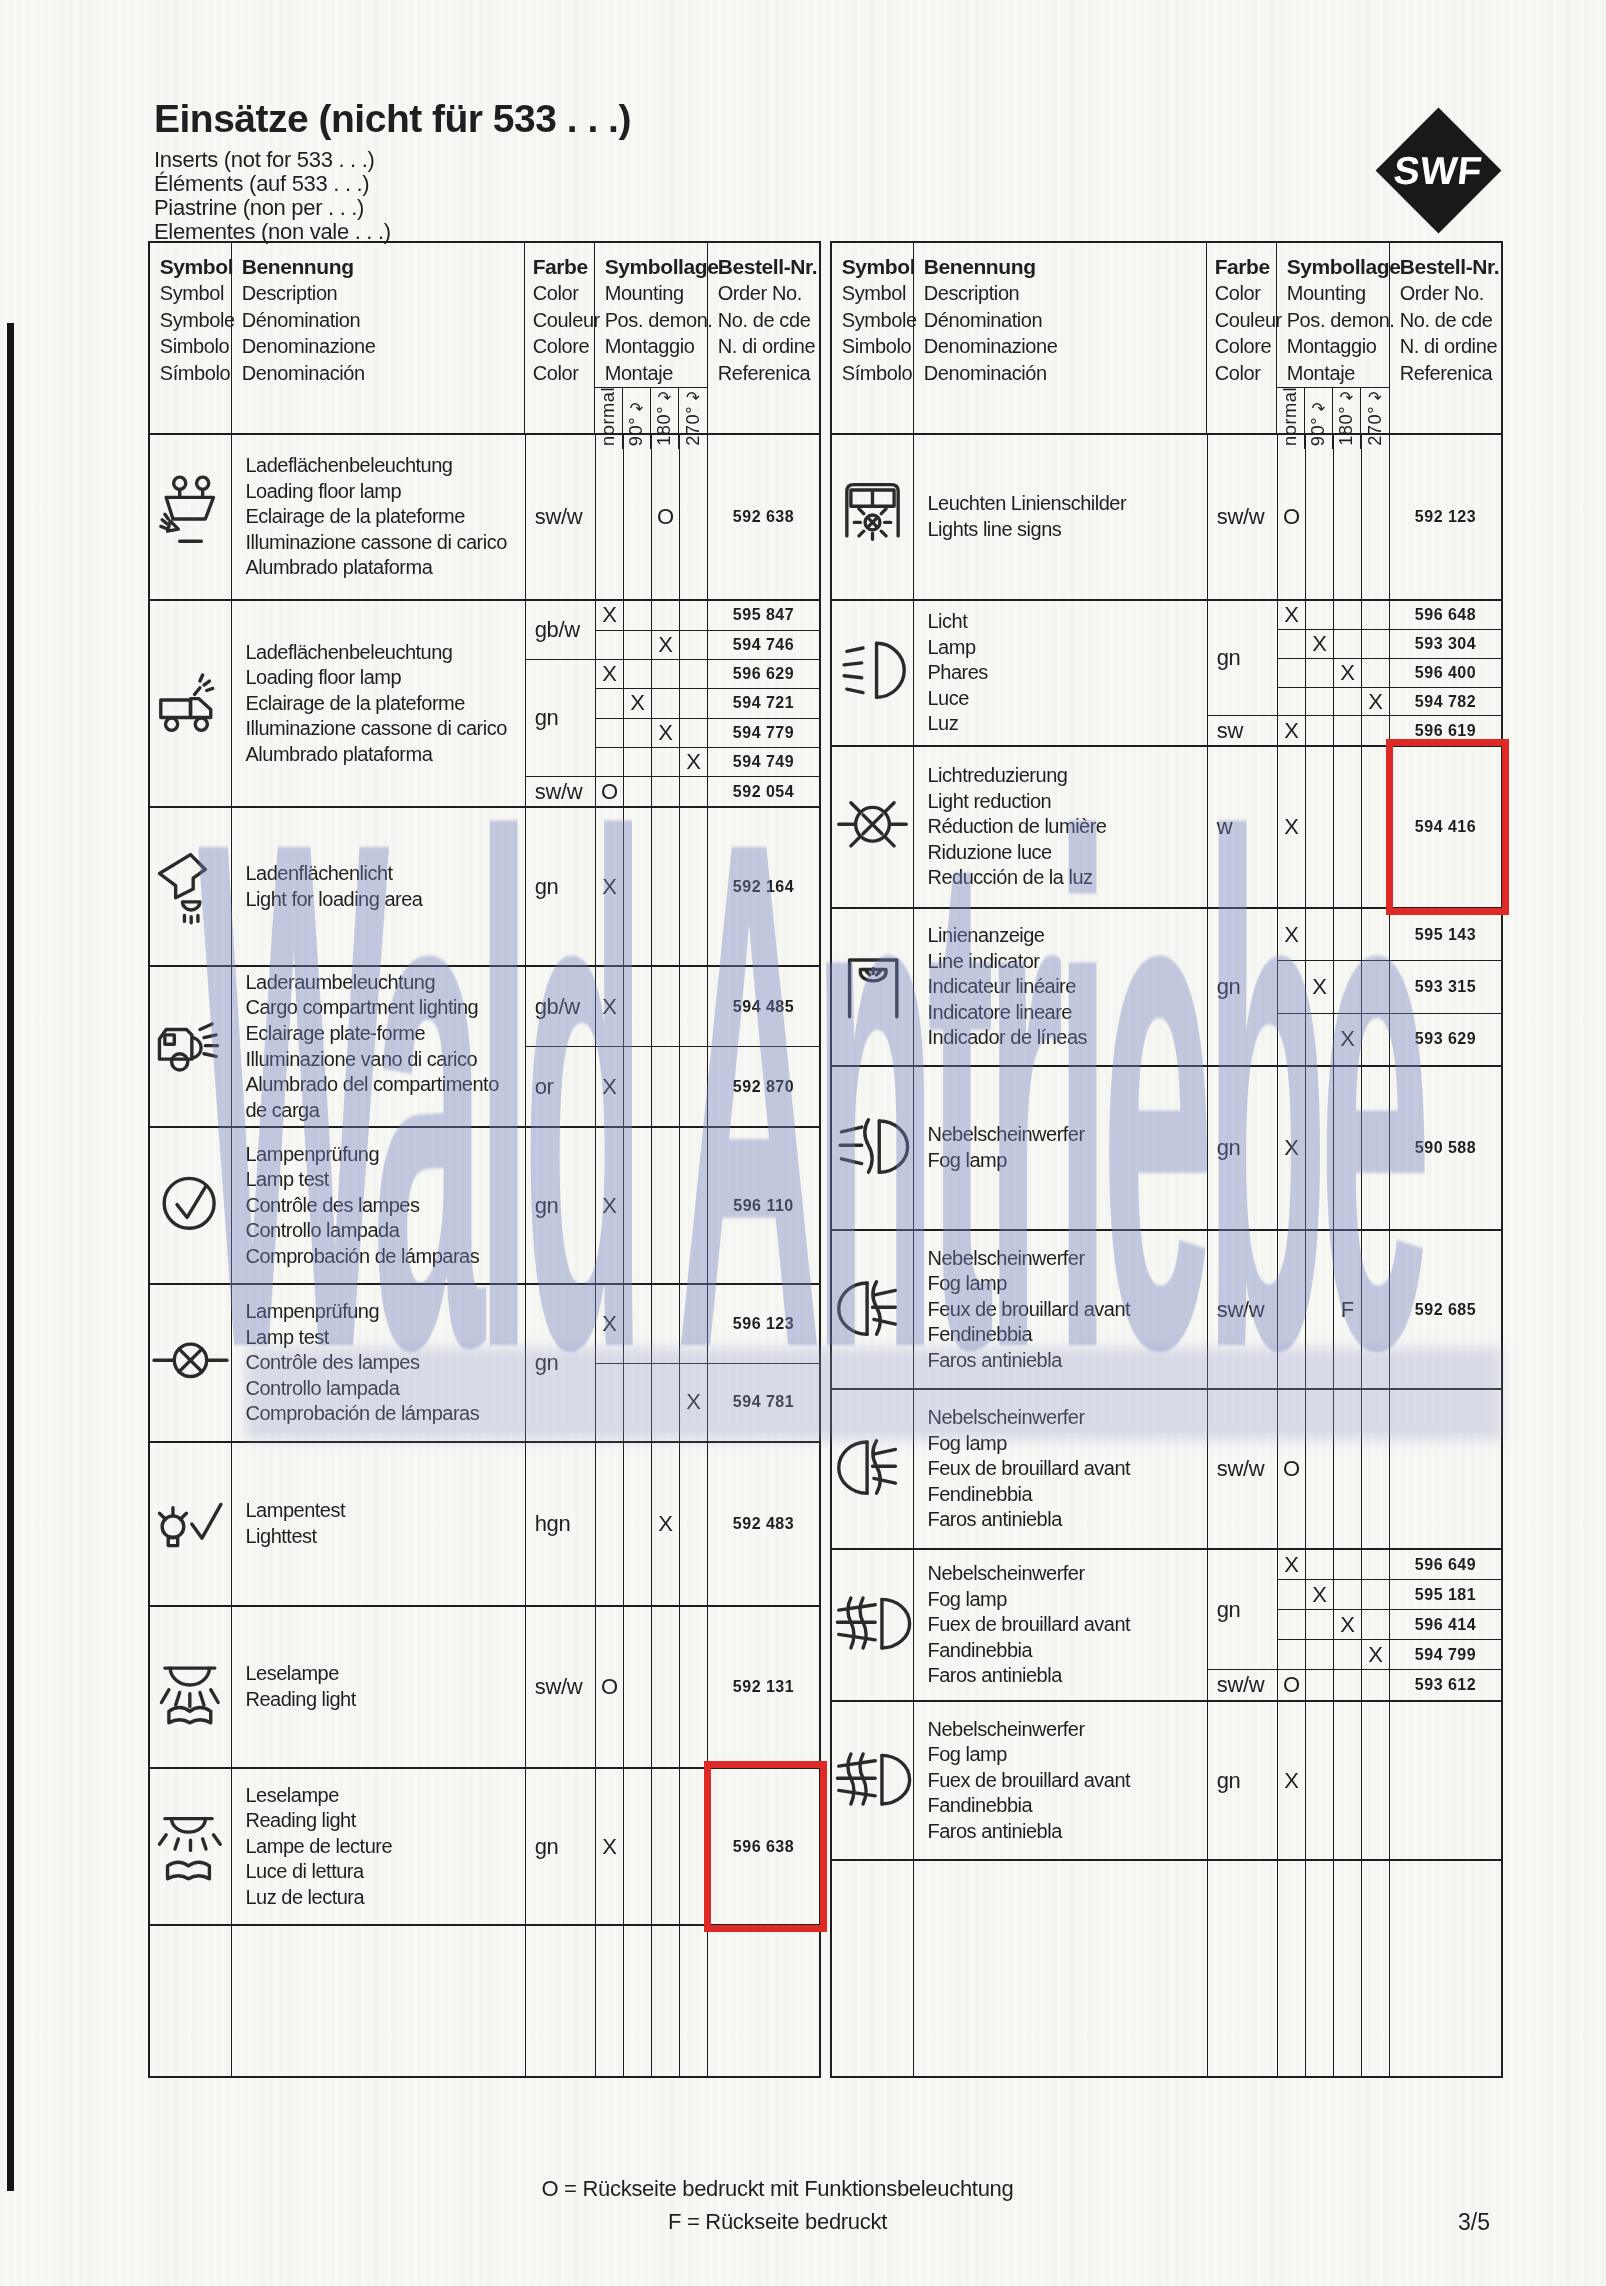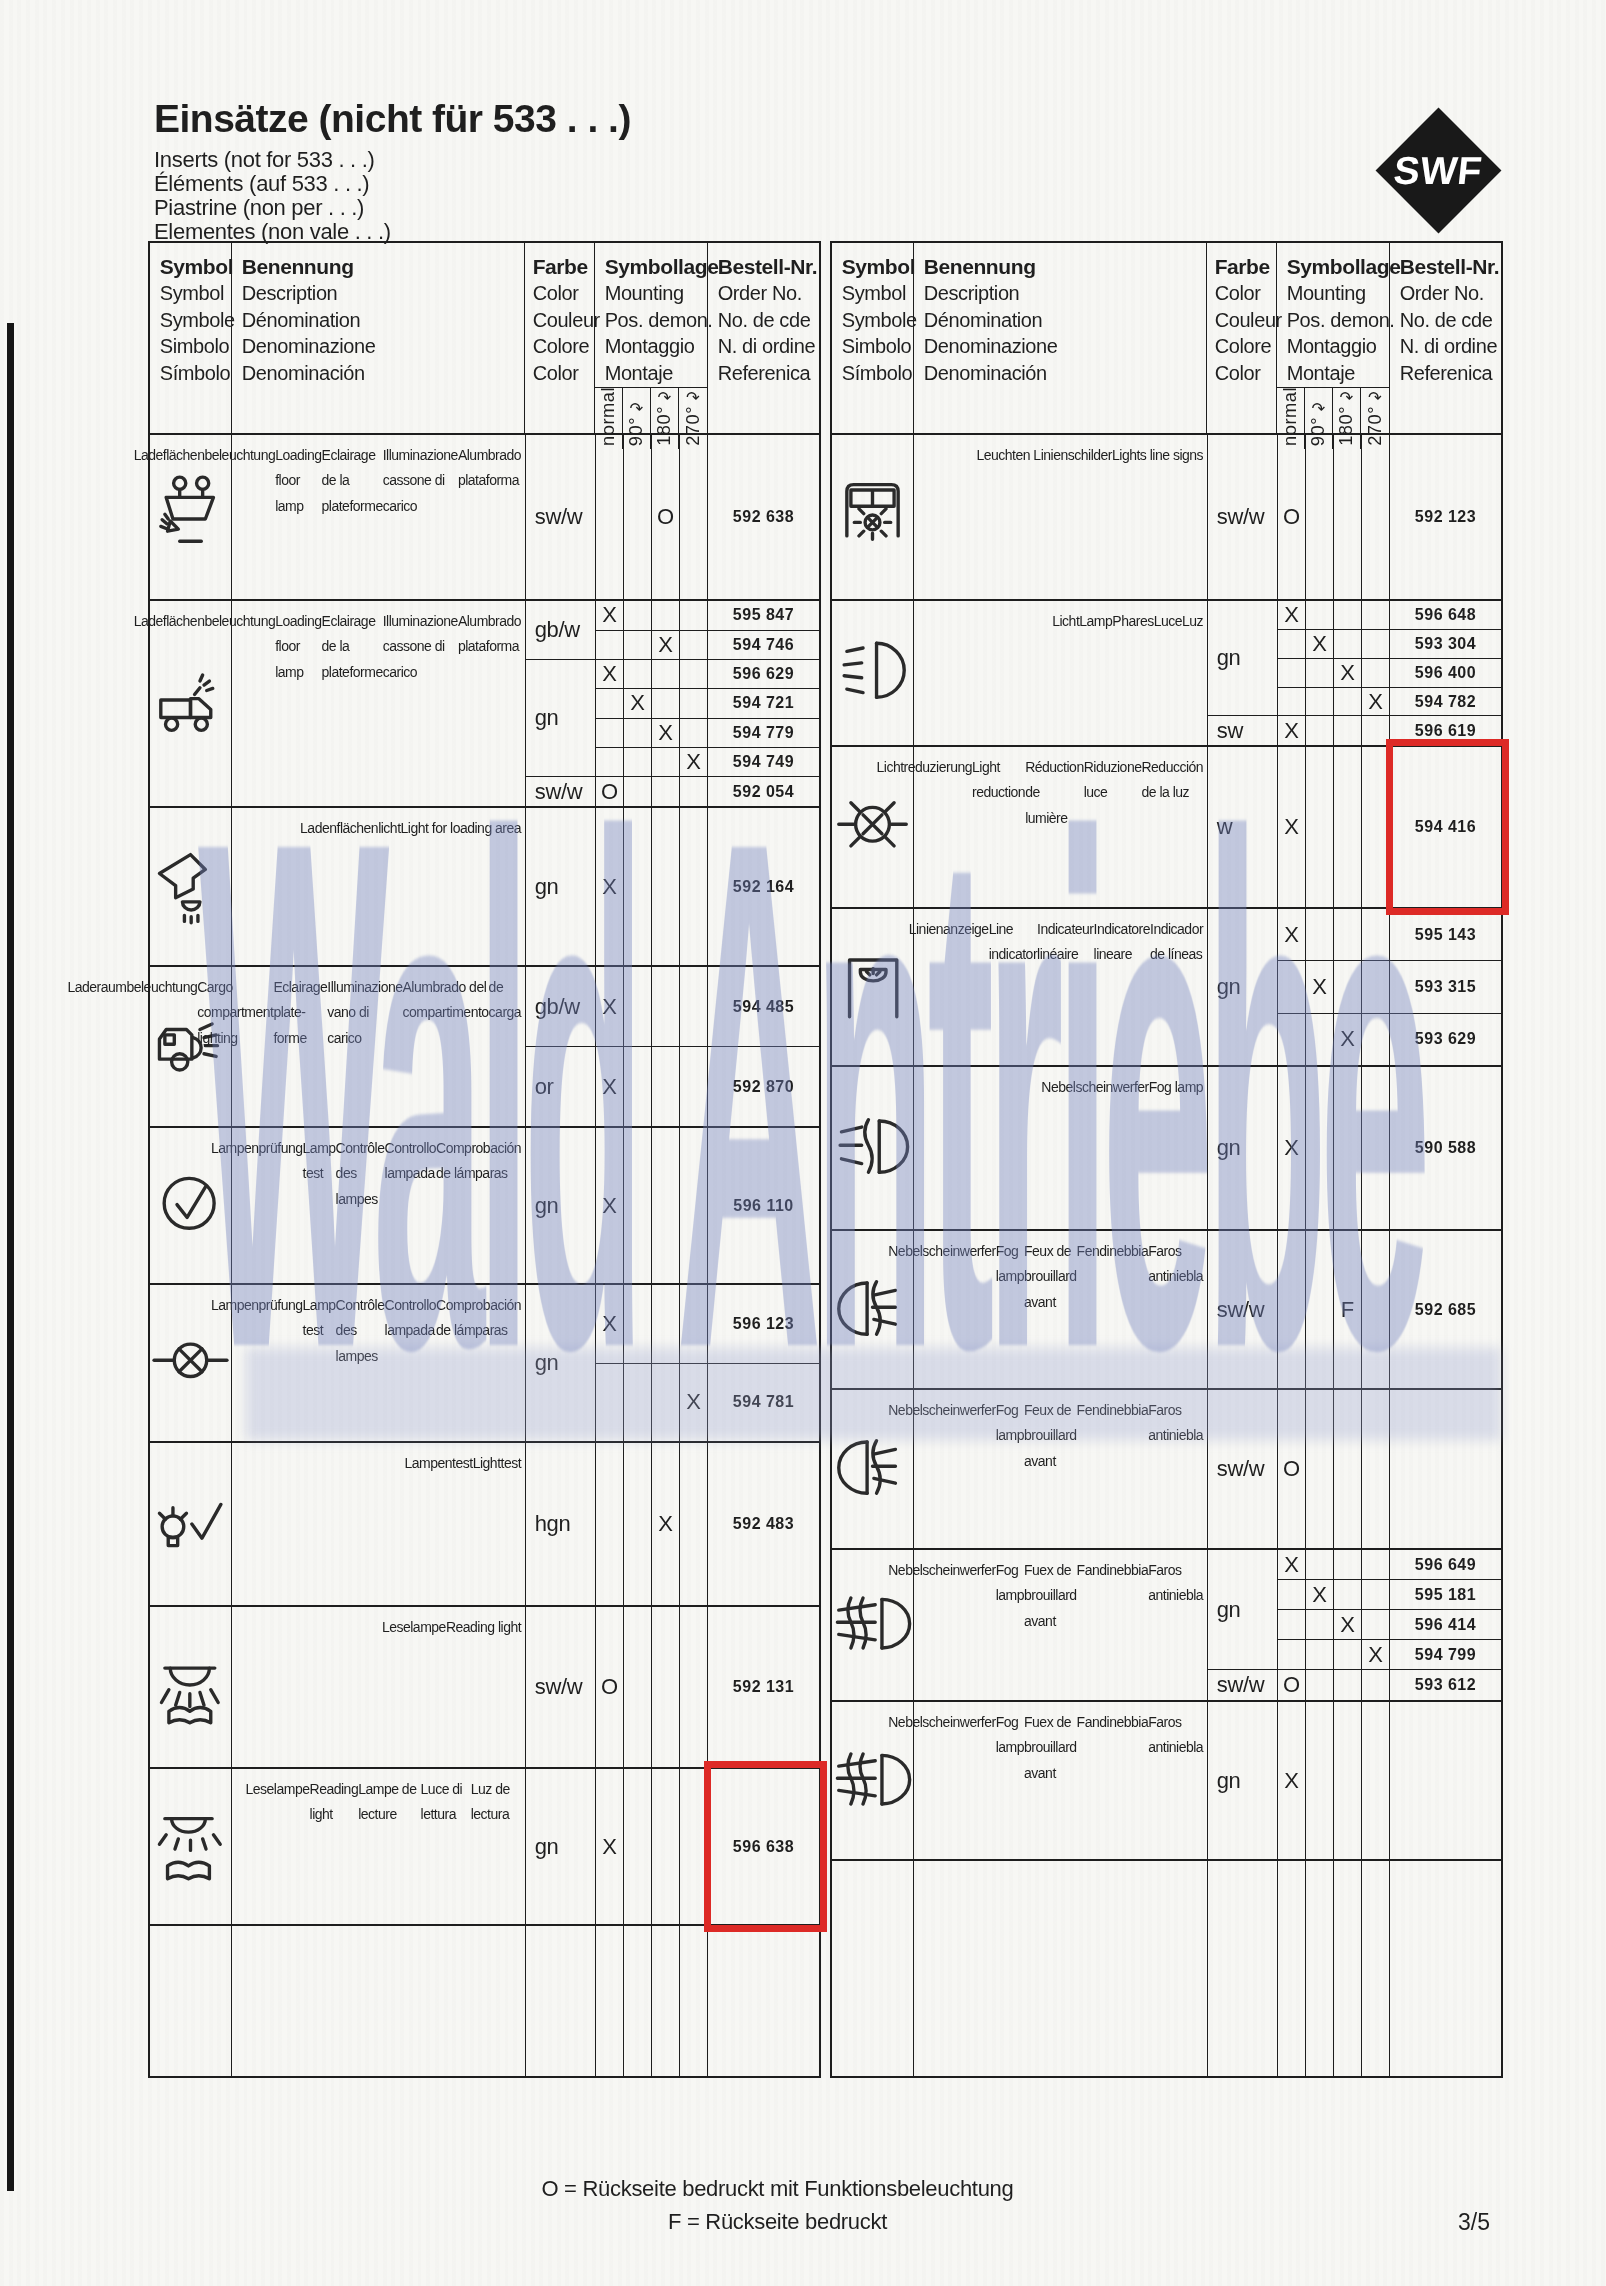--- a/index.html
+++ b/index.html
@@ -46,22 +46,22 @@
   .hmount-wrap { width:113px; display:flex; flex-direction:column; }
   .grow1 { flex:1; }
   .band { height:62px; border-top:1.9px solid #1e1e1e; display:flex; margin-top:auto; }
   .band-cell { width:28px; display:flex; flex-direction:column; align-items:center; justify-content:flex-end; padding-bottom:2.9px; gap:1px; }
   .vtext { writing-mode:vertical-rl; transform:rotate(180deg); font-size:18.3px; letter-spacing:0.5px; }
   .varrow { font-size:16.4px; line-height:14.5px; }
 
   .trow { display:flex; border-top:2.9px solid #1e1e1e; flex-shrink:0; }
   .trow.fill { flex:1; }
   .sym-cell { width:82px; border-right:1.9px solid #1e1e1e; display:flex; align-items:center; justify-content:center; }
-  .desc-cell { width:294px; border-right:1.9px solid #1e1e1e; display:flex; flex-direction:row;
-    justify-content:flex-end; padding:7.7px 3.9px 7.7px 13.5px; font-size:14px; line-height:25.6px; }
+  .desc-cell { width:294px; border-right:1.9px solid #1e1e1e; display:flex; flex-direction:column;
+    justify-content:center; padding:7.7px 3.9px 7.7px 13.5px; font-size:20px; line-height:25.6px; }
   .desc-cell .hline { letter-spacing:-0.5px; }
   .rblock { flex:1; display:flex; flex-direction:column; }
   .group { display:flex; flex-basis:0; min-height:0; }
   .group + .group { border-top:1.9px solid #1e1e1e; }
   .farbe-cell { width:70px; border-right:1.9px solid #1e1e1e; display:flex; align-items:center;
     padding-left:8.7px; font-size:22px; letter-spacing:-0.3px; }
   .lines { flex:1; display:flex; flex-direction:column; }
   .line { flex:1; display:flex; min-height:0; }
   .line + .line { border-top:1.9px solid #1e1e1e; }
   .mcell { width:28px; border-right:1.9px solid #1e1e1e; display:flex; align-items:center; justify-content:center;

